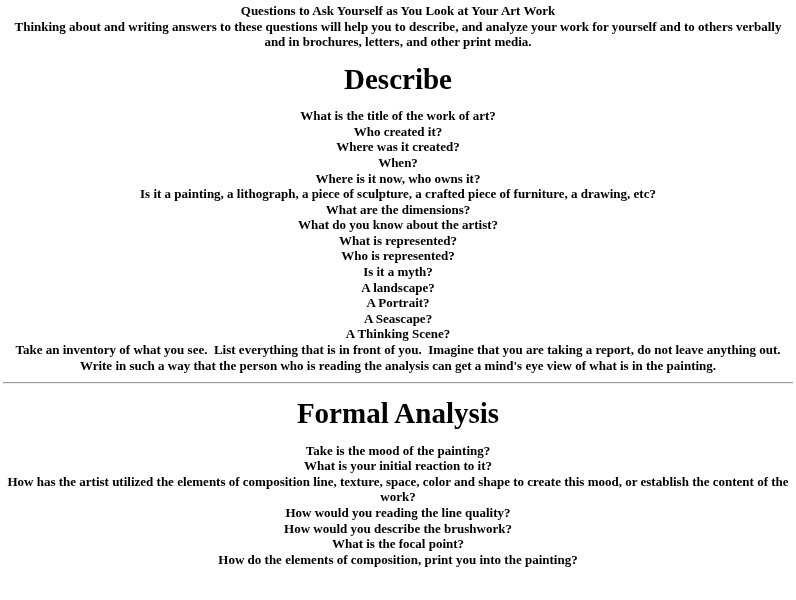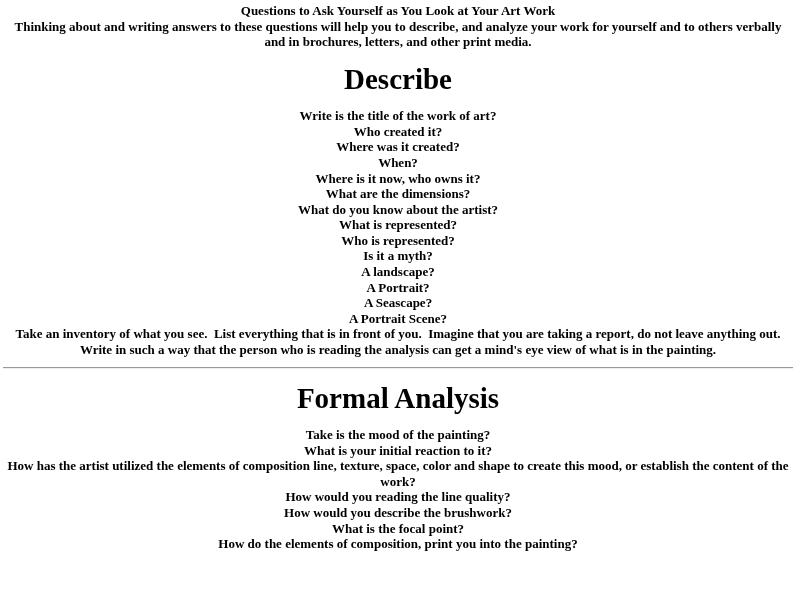--- a/index.html
+++ b/index.html
@@ -45,34 +45,35 @@
 <div class="page">
 
   <div class="header-block">
     <div class="para">Questions to Ask Yourself as You Look at Your Art Work</div>
     <div class="para">Thinking about and writing answers to these questions will help you to describe, and analyze your work for yourself and to others verbally and in brochures, letters, and other print media.</div>
   </div>
 
   <div class="section">
     <h2 class="section-heading">Describe</h2>
     <div class="question-list">
-      <div class="q-line">Write is the title of the work of art?</div>
+      <div class="q-line">What is the title of the work of art?</div>
       <div class="q-line">Who created it?</div>
       <div class="q-line">Where was it created?</div>
       <div class="q-line">When?</div>
       <div class="q-line">Where is it now, who owns it?</div>
+      <div class="q-line">Is it a painting, a lithograph, a piece of sculpture, a crafted piece of furniture, a drawing, etc?</div>
       <div class="q-line">What are the dimensions?</div>
       <div class="q-line">What do you know about the artist?</div>
       <div class="q-line">What is represented?</div>
       <div class="q-line">Who is represented?</div>
       <div class="q-line">Is it a myth?</div>
       <div class="q-line">A landscape?</div>
       <div class="q-line">A Portrait?</div>
       <div class="q-line">A Seascape?</div>
-      <div class="q-line">A Portrait Scene?</div>
+      <div class="q-line">A Thinking Scene?</div>
     </div>
     <div class="para">Take an inventory of what you see.  List everything that is in front of you.  Imagine that you are taking a report, do not leave anything out.  Write in such a way that the person who is reading the analysis can get a mind's eye view of what is in the painting.</div>
   </div>
 
   <hr class="section-divider">
 
   <div class="section">
     <h2 class="section-heading">Formal Analysis</h2>
     <div class="question-list">
       <div class="q-line">Take is the mood of the painting?</div>

